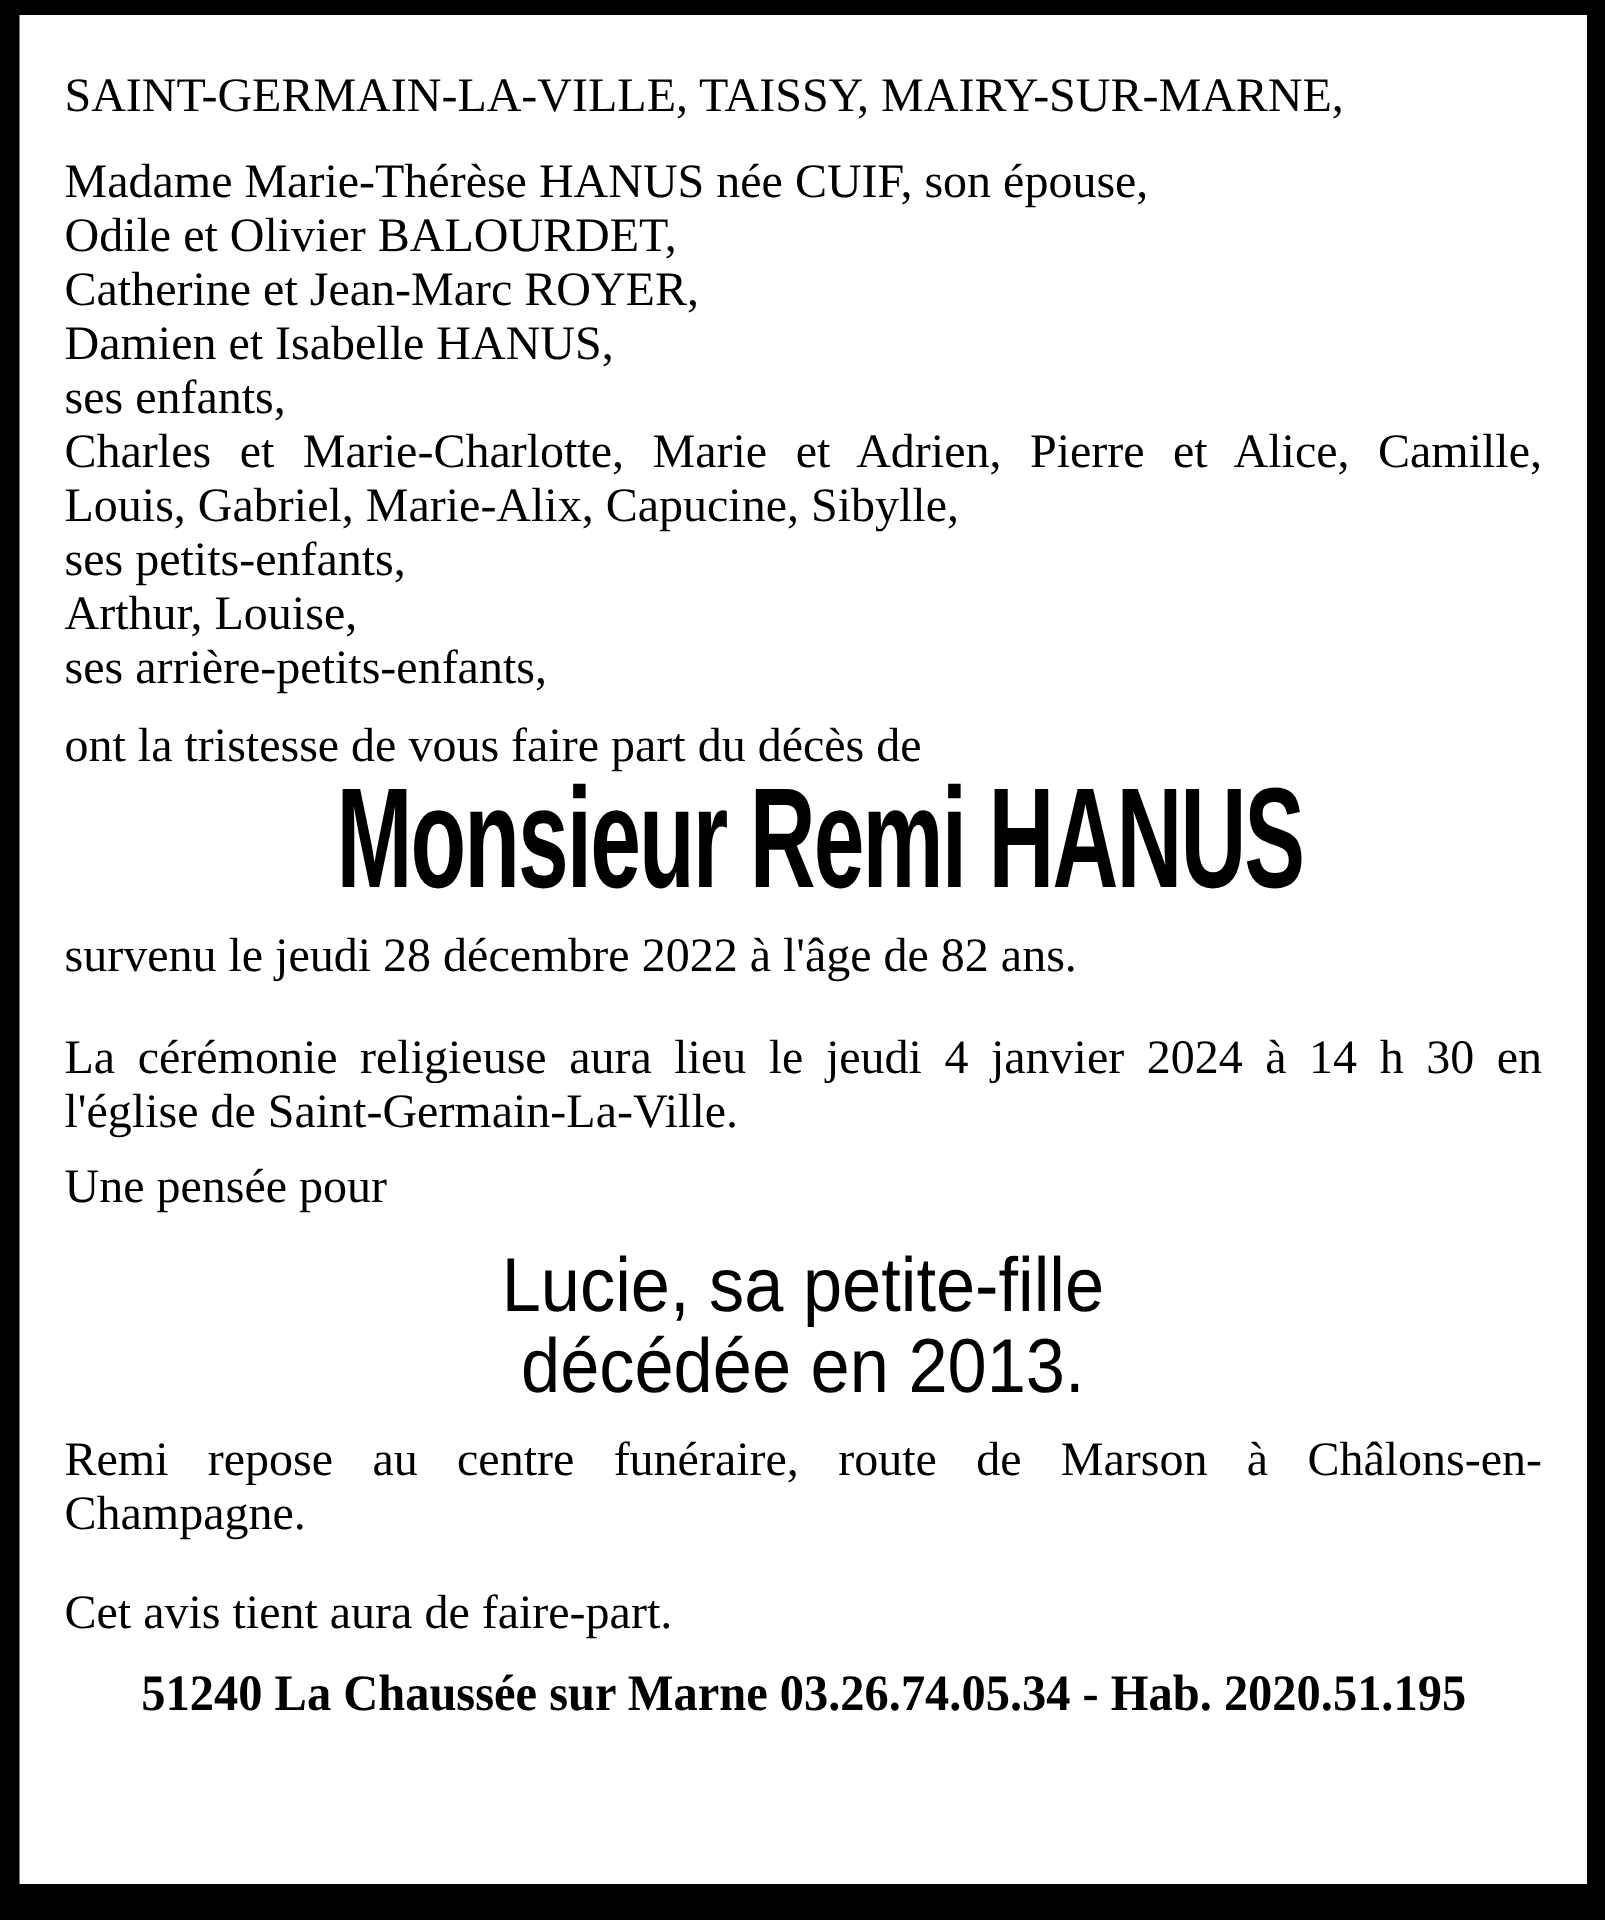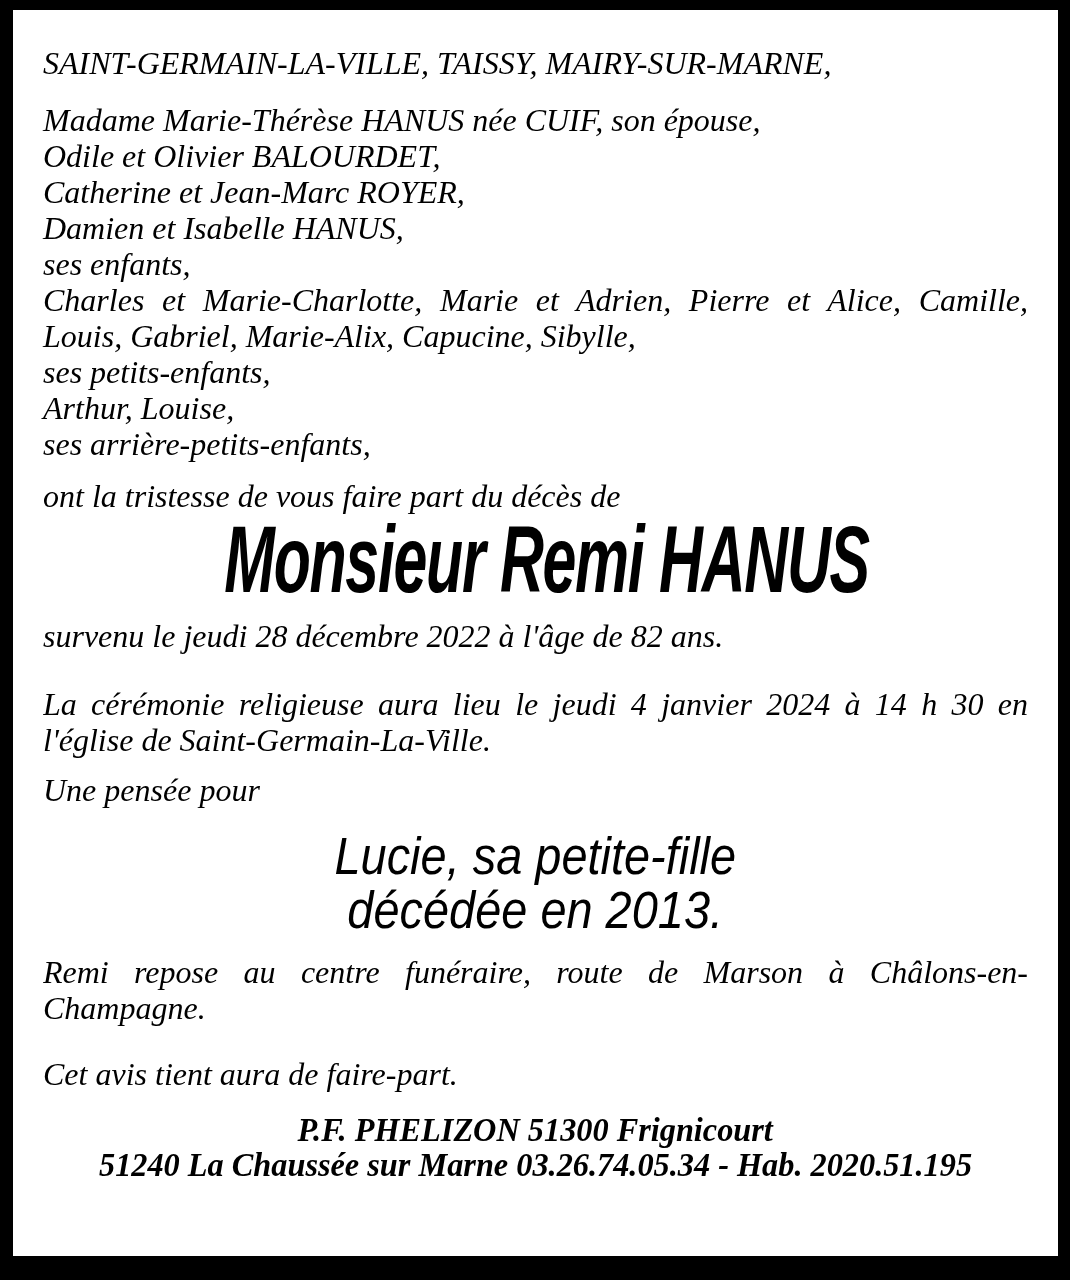--- a/index.html
+++ b/index.html
@@ -15,21 +15,20 @@
     background: #ffffff;
     border-style: solid;
     border-color: #000000;
     border-width: 10px 12px 24px 13px;
     padding: 8px 30px 0 30px;
     overflow: hidden;
     font-family: "Liberation Serif", serif;
     font-size: 32px;
     line-height: 36px;
     color: #000000;
-    font-style: italic;
   }
   .line { display: block; }
   .justify {
     text-align: justify;
     text-align-last: justify;
     overflow: hidden;
     white-space: normal;
   }
   .towns-block {
     margin-top: 26px;
@@ -142,17 +141,16 @@
   </div>
 
   <div class="repose-block">
     <span class="line justify">Remi repose au centre funéraire, route de Marson à Châlons-en-</span>
     <span class="line">Champagne.</span>
   </div>
 
   <div class="avis-line line">Cet avis tient aura de faire-part.</div>
 
   <div class="funeral-block">
-    <span class="line"><span class="funeral-inner">P.F. PHELIZON 51300 Frignicourt</span></span>
     <span class="line"><span class="funeral-inner">51240 La Chaussée sur Marne 03.26.74.05.34 - Hab. 2020.51.195</span></span>
   </div>
 
 </div>
 
 </body></html>

